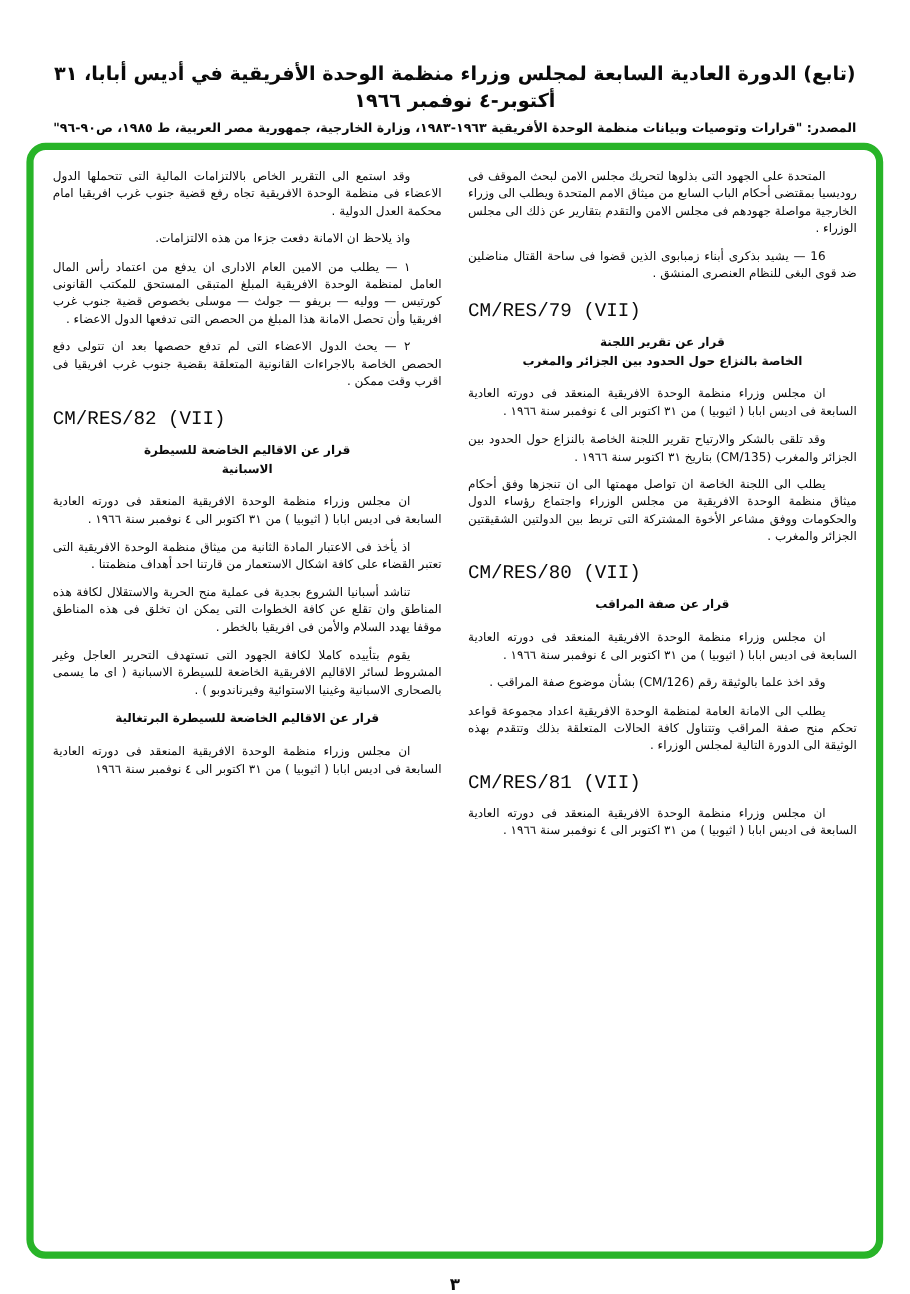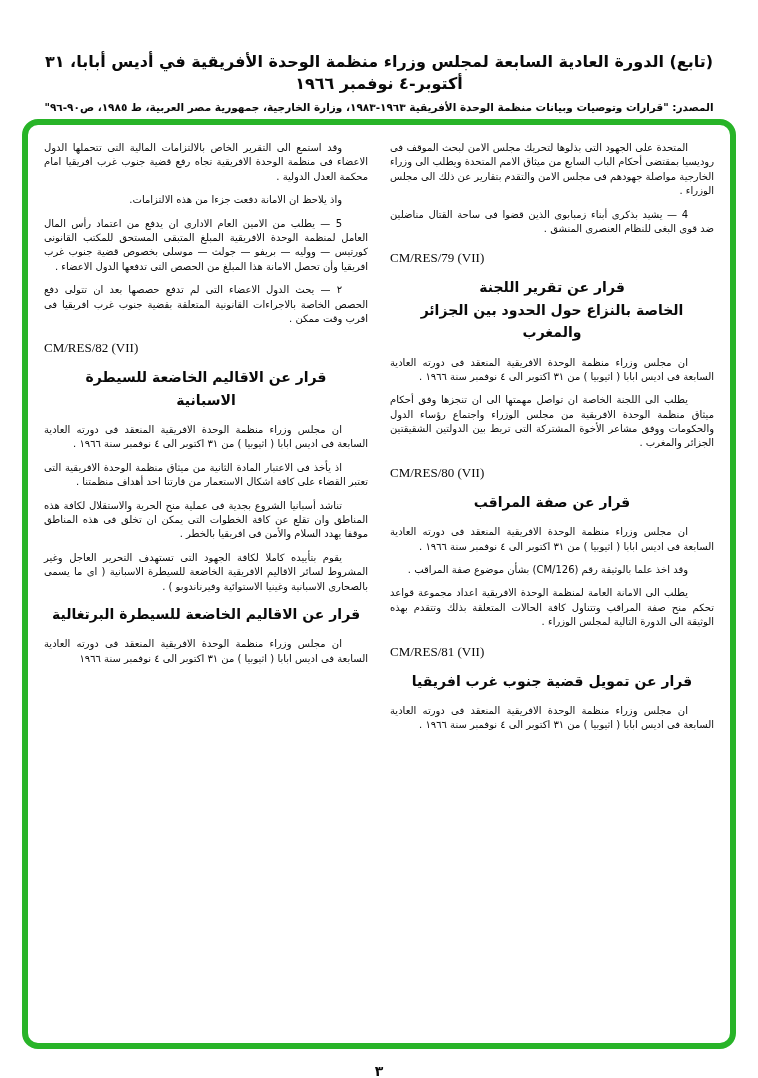--- a/index.html
+++ b/index.html
@@ -70,27 +70,27 @@
     text-align-last: auto;
     text-indent: 26px;
     margin: 0 0 9px 0;
   }
   .para.no-justify {
     text-align: right;
   }
   .res-label {
     direction: ltr;
     text-align: left;
-    font-family: Liberation Serif, serif;
-    font-size: 13px;
+    font-family: Liberation Mono, monospace;
+    font-size: 16px;
     color: #0a0a0a;
     margin: 26px 0 10px 0;
   }
   .res-heading {
-    font-size: 14px;
+    font-size: 10px;
     font-weight: bold;
     color: #0a0a0a;
     text-align: center;
     line-height: 1.6;
     white-space: pre-line;
     margin: 0 0 12px 0;
   }
   .gap-sm { margin-top: 14px; }
   .gap-md { margin-top: 26px; }
   
@@ -113,40 +113,40 @@
   <div class="header">
     <div class="header-title">(تابع) الدورة العادية السابعة لمجلس وزراء منظمة الوحدة الأفريقية في أديس أبابا، ٣١ أكتوبر-٤ نوفمبر ١٩٦٦</div>
     <div class="header-source">المصدر: "قرارات وتوصيات وبيانات منظمة الوحدة الأفريقية ١٩٦٣-١٩٨٣، وزارة الخارجية، جمهورية مصر العربية، ط ١٩٨٥، ص٩٠-٩٦"</div>
   </div>
 
   <div class="content-box">
     <div class="columns">
 
       <div class="col">
         <p class="para">المتحدة على الجهود التى بذلوها لتحريك مجلس الامن لبحث الموقف فى روديسيا بمقتضى أحكام الباب السابع من ميثاق الامم المتحدة ويطلب الى وزراء الخارجية مواصلة جهودهم فى مجلس الامن والتقدم بتقارير عن ذلك الى مجلس الوزراء .</p>
-        <p class="para">4 — يشيد بذكرى أبناء زمبابوى الذين قضوا فى ساحة القتال مناضلين ضد قوى البغى للنظام العنصرى المنشق .</p>
+        <p class="para">16 — يشيد بذكرى أبناء زمبابوى الذين قضوا فى ساحة القتال مناضلين ضد قوى البغى للنظام العنصرى المنشق .</p>
         <div class="res-label gap-sm">CM/RES/79 (VII)</div>
         <div class="res-heading">قرار عن تقرير اللجنة
 الخاصة بالنزاع حول الحدود بين الجزائر والمغرب</div>
         <p class="para">ان مجلس وزراء منظمة الوحدة الافريقية المنعقد فى دورته العادية السابعة فى اديس ابابا ( اثيوبيا ) من ٣١ اكتوبر الى ٤ نوفمبر سنة ١٩٦٦ .</p>
+        <p class="para">وقد تلقى بالشكر والارتياح تقرير اللجنة الخاصة بالنزاع حول الحدود بين الجزائر والمغرب (CM/135) بتاريخ ٣١ اكتوبر سنة ١٩٦٦ .</p>
         <p class="para">يطلب الى اللجنة الخاصة ان تواصل مهمتها الى ان تنجزها وفق أحكام ميثاق منظمة الوحدة الافريقية من مجلس الوزراء واجتماع رؤساء الدول والحكومات ووفق مشاعر الأخوة المشتركة التى تربط بين الدولتين الشقيقتين الجزائر والمغرب .</p>
         <div class="res-label gap-sm">CM/RES/80 (VII)</div>
         <div class="res-heading">قرار عن صفة المراقب</div>
         <p class="para">ان مجلس وزراء منظمة الوحدة الافريقية المنعقد فى دورته العادية السابعة فى اديس ابابا ( اثيوبيا ) من ٣١ اكتوبر الى ٤ نوفمبر سنة ١٩٦٦ .</p>
         <p class="para">وقد اخذ علما بالوثيقة رقم (CM/126) بشأن موضوع صفة المراقب .</p>
         <p class="para">يطلب الى الامانة العامة لمنظمة الوحدة الافريقية اعداد مجموعة قواعد تحكم منح صفة المراقب وتتناول كافة الحالات المتعلقة بذلك وتتقدم بهذه الوثيقة الى الدورة التالية لمجلس الوزراء .</p>
         <div class="res-label gap-sm">CM/RES/81 (VII)</div>
-        <div class="res-heading">قرار عن تمويل قضية جنوب غرب افريقيا</div>
         <p class="para">ان مجلس وزراء منظمة الوحدة الافريقية المنعقد فى دورته العادية السابعة فى اديس ابابا ( اثيوبيا ) من ٣١ اكتوبر الى ٤ نوفمبر سنة ١٩٦٦ .</p>
       </div>
 
       <div class="col">
         <p class="para">وقد استمع الى التقرير الخاص بالالتزامات المالية التى تتحملها الدول الاعضاء فى منظمة الوحدة الافريقية تجاه رفع قضية جنوب غرب افريقيا امام محكمة العدل الدولية .</p>
         <p class="para">واذ يلاحظ ان الامانة دفعت جزءا من هذه الالتزامات.</p>
-        <p class="para">5 — يطلب من الامين العام الادارى ان يدفع من اعتماد رأس المال العامل لمنظمة الوحدة الافريقية المبلغ المتبقى المستحق للمكتب القانونى كورتيس — ووليه — بريفو — جولث — موسلى بخصوص قضية جنوب غرب افريقيا وأن تحصل الامانة هذا المبلغ من الحصص التى تدفعها الدول الاعضاء .</p>
+        <p class="para">١ — يطلب من الامين العام الادارى ان يدفع من اعتماد رأس المال العامل لمنظمة الوحدة الافريقية المبلغ المتبقى المستحق للمكتب القانونى كورتيس — ووليه — بريفو — جولث — موسلى بخصوص قضية جنوب غرب افريقيا وأن تحصل الامانة هذا المبلغ من الحصص التى تدفعها الدول الاعضاء .</p>
         <p class="para">٢ — يحث الدول الاعضاء التى لم تدفع حصصها بعد ان تتولى دفع الحصص الخاصة بالاجراءات القانونية المتعلقة بقضية جنوب غرب افريقيا فى اقرب وقت ممكن .</p>
         <div class="res-label gap-sm">CM/RES/82 (VII)</div>
         <div class="res-heading">قرار عن الاقاليم الخاضعة للسيطرة
 الاسبانية</div>
         <p class="para">ان مجلس وزراء منظمة الوحدة الافريقية المنعقد فى دورته العادية السابعة فى اديس ابابا ( اثيوبيا ) من ٣١ اكتوبر الى ٤ نوفمبر سنة ١٩٦٦ .</p>
         <p class="para">اذ يأخذ فى الاعتبار المادة الثانية من ميثاق منظمة الوحدة الافريقية التى تعتبر القضاء على كافة اشكال الاستعمار من قارتنا احد أهداف منظمتنا .</p>
         <p class="para">تناشد أسبانيا الشروع بجدية فى عملية منح الحرية والاستقلال لكافة هذه المناطق وان تقلع عن كافة الخطوات التى يمكن ان تخلق فى هذه المناطق موقفا يهدد السلام والأمن فى افريقيا بالخطر .</p>
         <p class="para">يقوم بتأييده كاملا لكافة الجهود التى تستهدف التحرير العاجل وغير المشروط لسائر الاقاليم الافريقية الخاضعة للسيطرة الاسبانية ( اى ما يسمى بالصحارى الاسبانية وغينيا الاستوائية وفيرناندوبو ) .</p>
         <div class="res-heading">قرار عن الاقاليم الخاضعة للسيطرة البرتغالية</div>
         <p class="para">ان مجلس وزراء منظمة الوحدة الافريقية المنعقد فى دورته العادية السابعة فى اديس ابابا ( اثيوبيا ) من ٣١ اكتوبر الى ٤ نوفمبر سنة ١٩٦٦</p>

